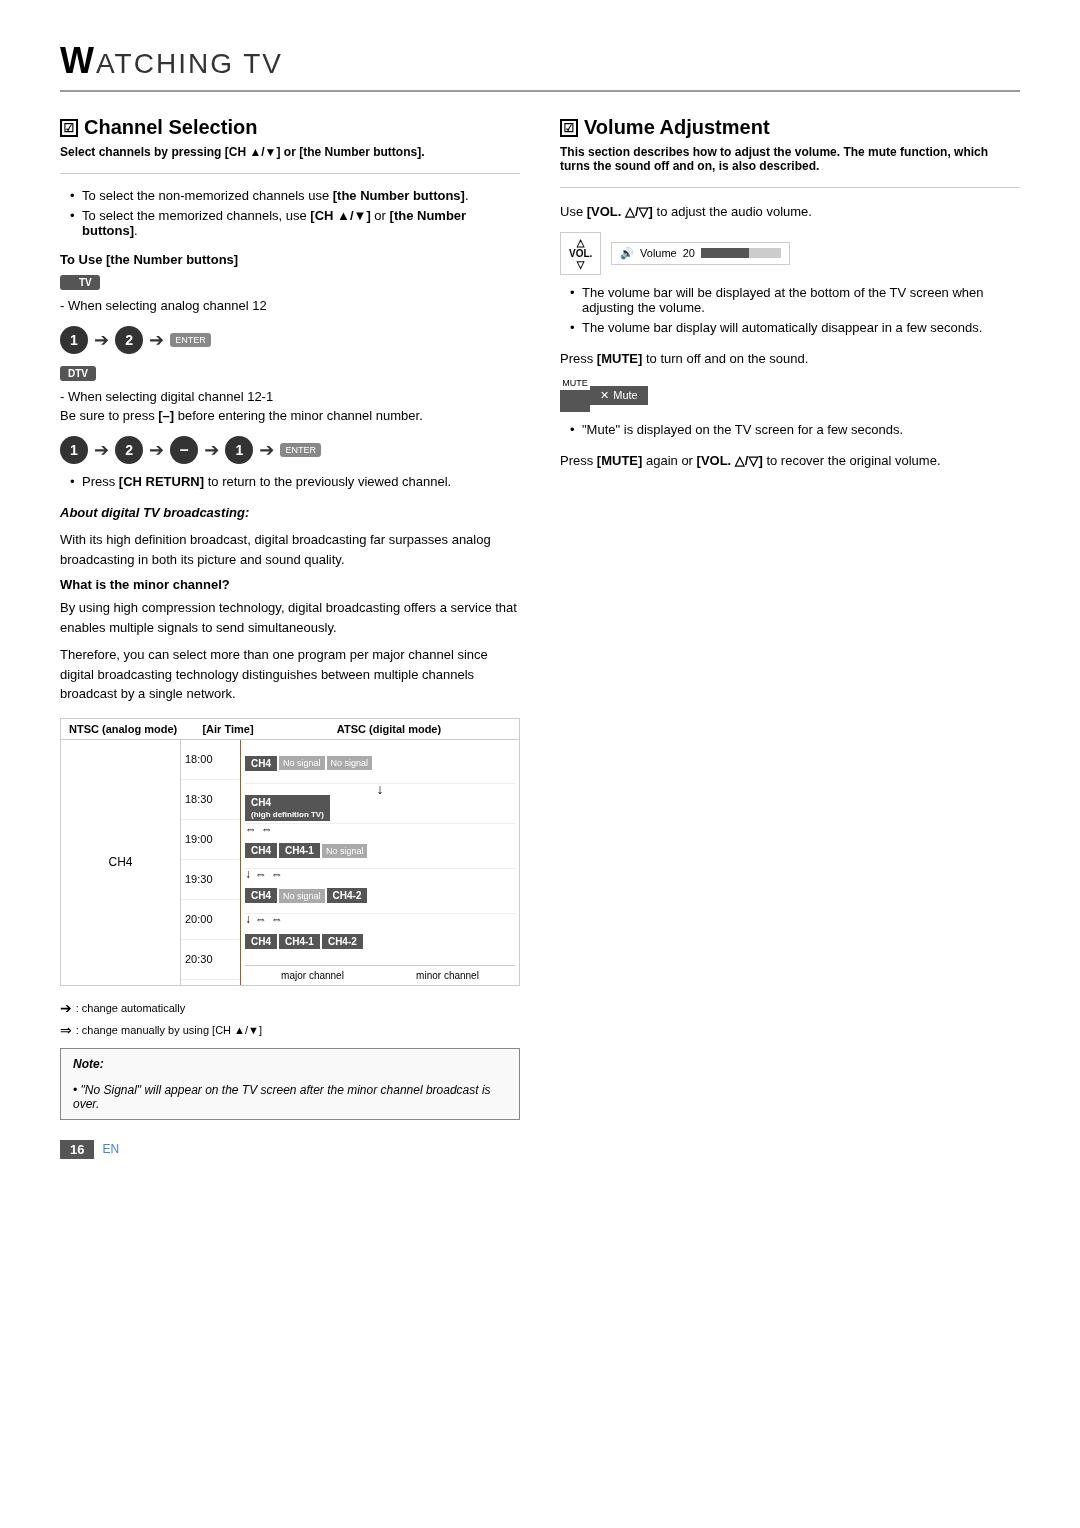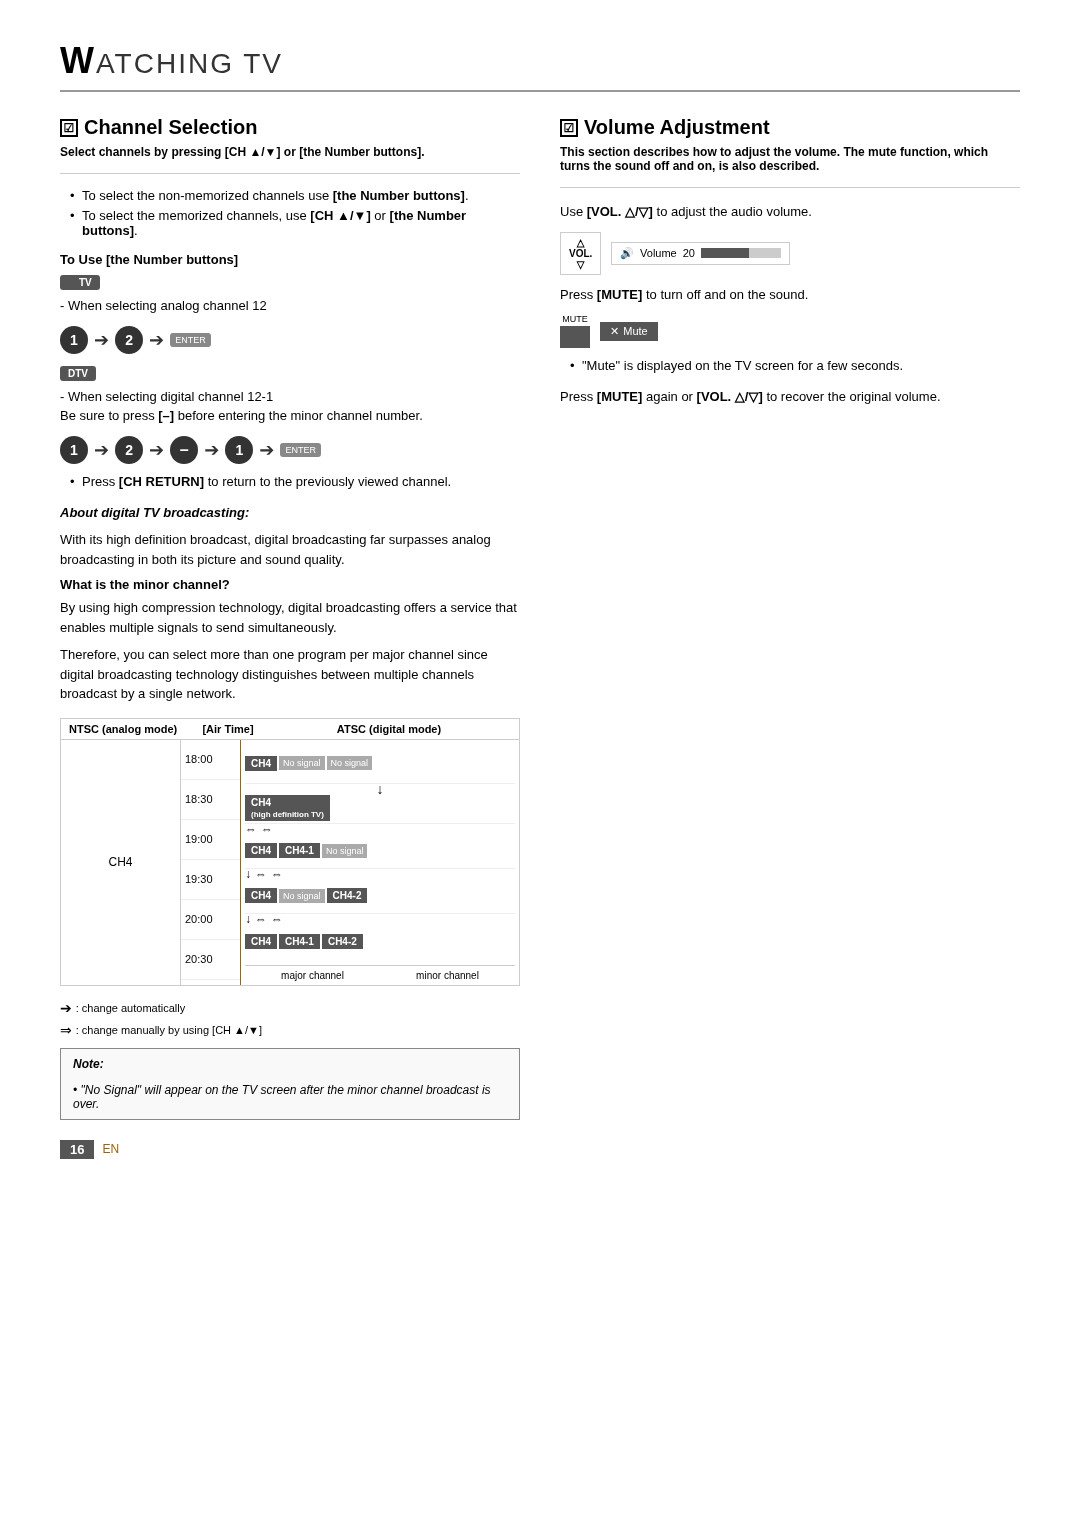--- a/index.html
+++ b/index.html
@@ -220,21 +220,21 @@
     }
     .page-number {
       background: #555;
       color: #fff;
       font-size: 13px;
       font-weight: bold;
       padding: 2px 10px;
     }
     .page-lang {
       font-size: 12px;
-      color: #a16207;
+      color: #3b82f6;
     }
 
     
     .vol-display {
       display: flex;
       align-items: center;
       gap: 10px;
       margin: 10px 0;
     }
     .vol-button-box {
@@ -269,21 +269,20 @@
       width: 30px;
       height: 22px;
       background: #555;
       display: inline-flex;
       align-items: center;
       justify-content: center;
     }
     .mute-display {
       display: flex;
       align-items: center;
-      gap: 10px;
       margin: 10px 0;
     }
     .mute-screen {
       background: #555;
       color: #fff;
       font-size: 11px;
       padding: 3px 10px;
       display: flex;
       align-items: center;
       gap: 4px;
@@ -479,20 +478,24 @@
       <div class="vol-bar-display">
         <span style="font-size:11px;">🔊</span>
         <span>Volume</span>
         <span>20</span>
         <div class="vol-bar">
           <div class="vol-bar-fill"></div>
         </div>
       </div>
     </div>
 
+    <ul class="bullet-list">
+      <li>The volume bar will be displayed at the bottom of the TV screen when adjusting the volume.</li>
+      <li>The volume bar display will automatically disappear in a few seconds.</li>
+    </ul>
 
     <div class="body-text">Press <strong>[MUTE]</strong> to turn off and on the sound.</div>
 
     <div class="mute-display">
       <div style="display:flex;flex-direction:column;align-items:center;gap:2px;">
         <span style="font-size:9px;">MUTE</span>
         <div class="mute-button-box"></div>
       </div>
       <div class="mute-screen">
         <span>✕</span>

